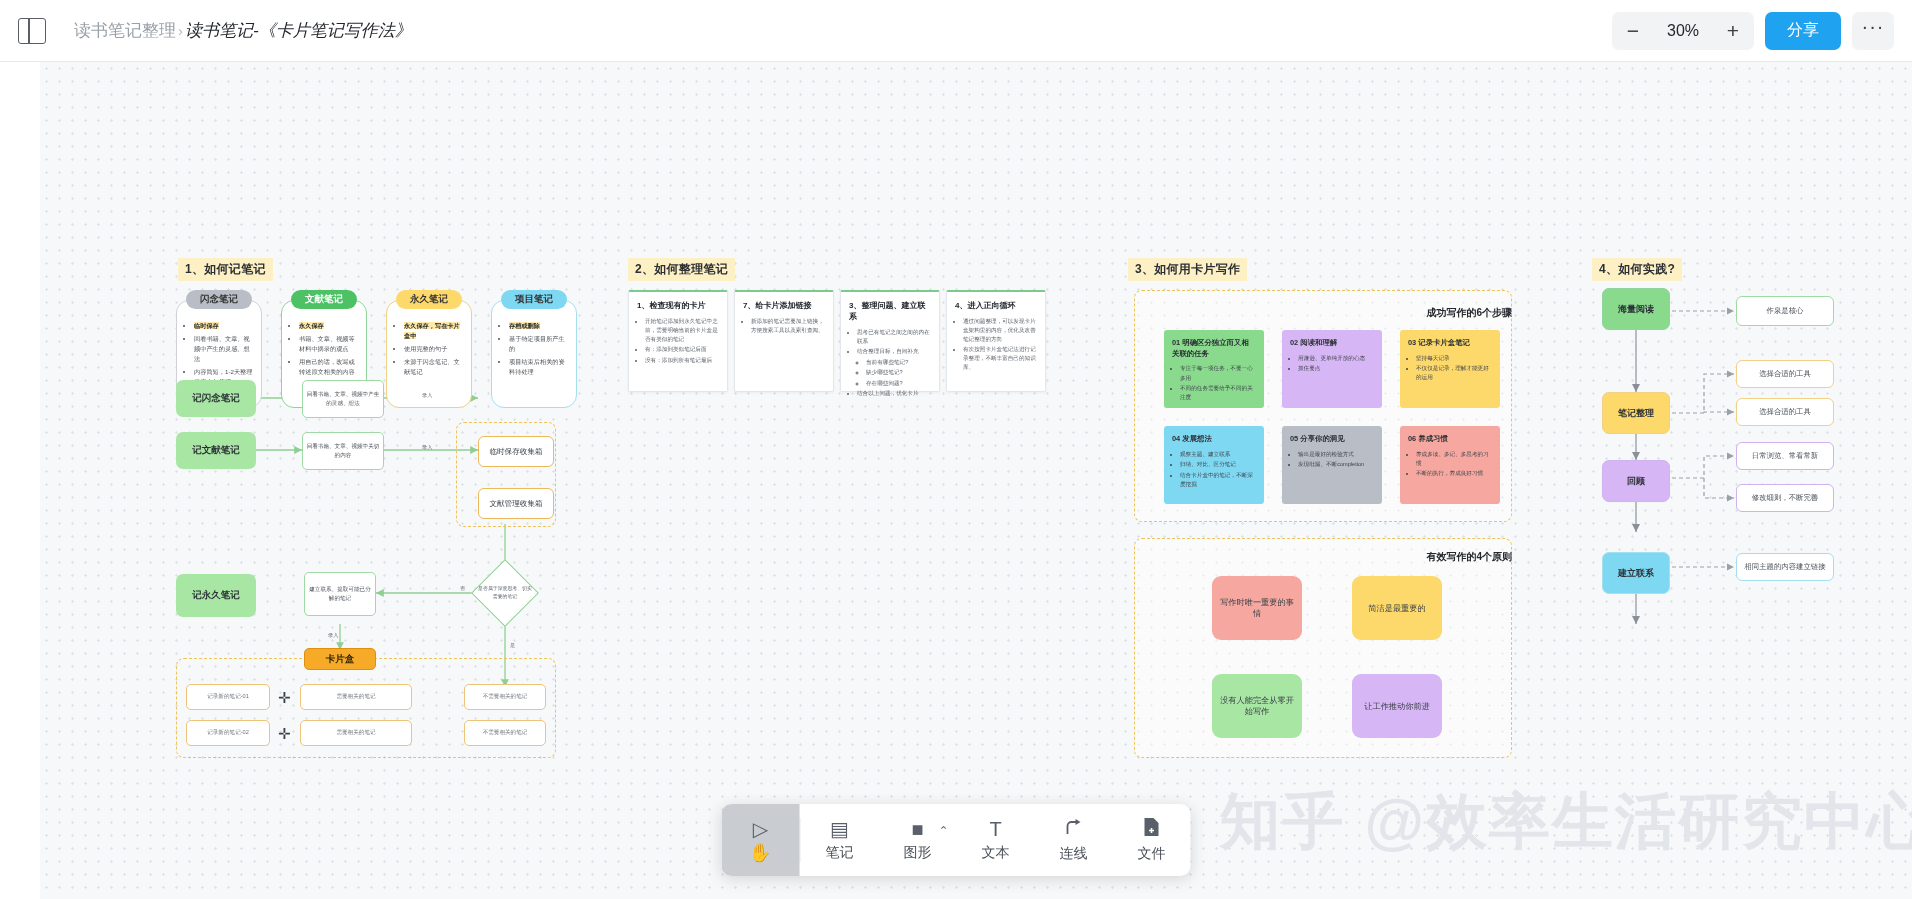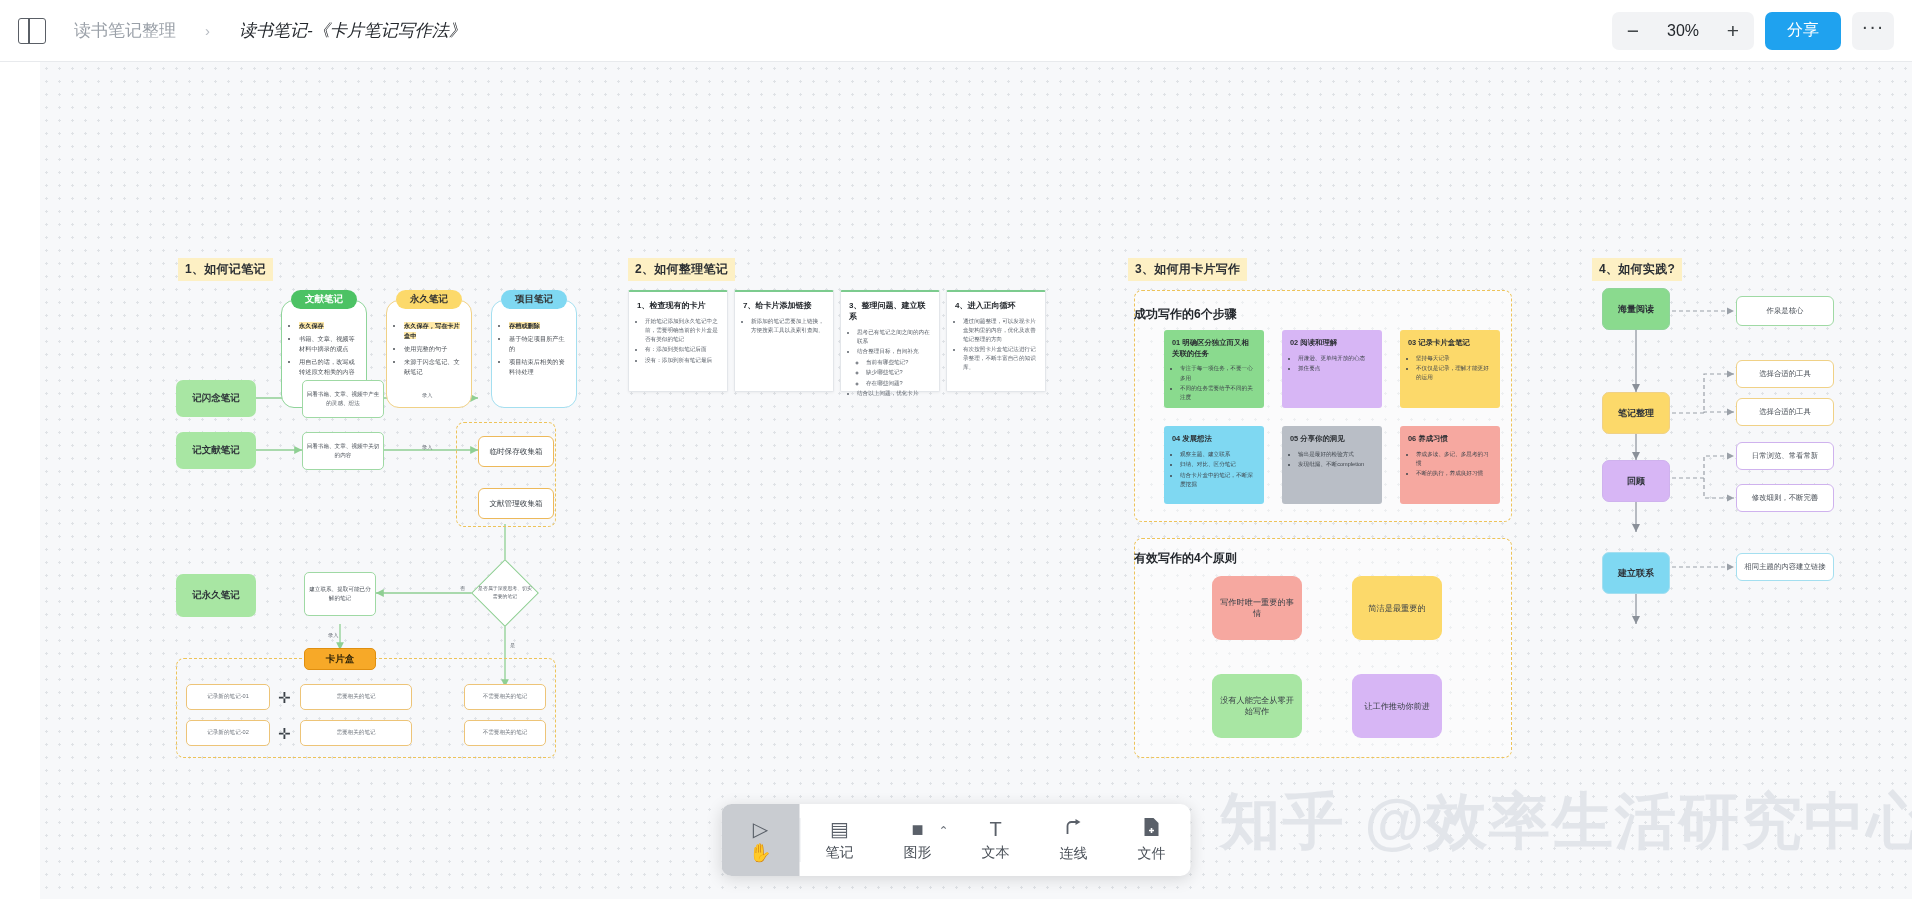--- a/index.html
+++ b/index.html
@@ -18,21 +18,21 @@
     display: flex; align-items: center; z-index: 40;
   }
   .panel-toggle {
     margin-left: 18px; width: 28px; height: 26px; border: 1.6px solid #5a5f66;
     border-radius: 3px; position: relative; cursor: pointer; flex: 0 0 auto;
   }
   .panel-toggle::after {
     content: ""; position: absolute; left: 9px; top: 0; bottom: 0;
     width: 1.6px; background: #5a5f66;
   }
-  .crumbs { display: flex; align-items: center; margin-left: 28px; gap: 29px; }
+  .crumbs { display: flex; align-items: center; margin-left: 28px; gap: 2px; }
   .crumb-root { font-size: 17px; color: #9aa0a8; cursor: pointer; white-space: nowrap; }
   .crumb-sep { font-size: 15px; color: #b6bbc2; }
   .crumb-cur { font-size: 17px; color: #23272c; cursor: pointer; white-space: nowrap; font-style: italic; }
 
   .top-right { margin-left: auto; display: flex; align-items: center; gap: 11px; padding-right: 18px; }
   .zoomgroup {
     display: flex; align-items: center; background: #f2f3f5;
     border-radius: 7px; height: 38px; overflow: hidden;
   }
   .zoombtn {
@@ -93,22 +93,22 @@
   .fc ul { margin: 0 7px 7px 7px; padding-left: 9px; }
   .fc li { font-size: 5.6px; line-height: 1.6; color: #5a6069; margin-bottom: 1.5px; }
   .fc ul ul { margin: 1px 0 1px 0; padding-left: 9px; }
 
   
   .dashpanel {
     position: absolute; border: 1.4px dashed #edc35a; border-radius: 8px;
     background: rgba(255,255,255,.45);
   }
   .panel-h {
-    position: absolute; left: 0; right: 0; text-align: left;
-    font-size: 12px; font-weight: bold; color: #23272c;
+    position: absolute; left: 0; right: 0; text-align: right;
+    font-size: 10px; font-weight: bold; color: #23272c;
   }
   .blk { position: absolute; border-radius: 3px; }
   .blk h5 { font-size: 7.4px; font-weight: bold; color: #2b2f33; margin: 8px 8px 5px 8px; line-height: 1.45; }
   .blk ul { margin: 0 7px 6px 7px; padding-left: 9px; }
   .blk li { font-size: 5.6px; line-height: 1.62; color: #3e444b; margin-bottom: 1.5px; }
   .princ {
     position: absolute; border-radius: 9px; display: flex;
     align-items: center; justify-content: center; text-align: center;
     font-size: 8.2px; color: #3a4047; padding: 6px;
   }
@@ -249,20 +249,28 @@
     <path d="M1664 416 V436 H1694" stroke="#9aa0a8" stroke-width="1.2" fill="none" stroke-dasharray="4 3" marker-end="url(#ad)"></path>
 
     <line x1="1632" y1="505" x2="1694" y2="505" stroke="#9aa0a8" stroke-width="1.2" stroke-dasharray="4 3" marker-end="url(#ad)"></line>
   </svg>
 
   <div class="sect-title" style="left:138px;top:196px">1、如何记笔记</div>
   <div class="sect-title" style="left:588px;top:196px">2、如何整理笔记</div>
   <div class="sect-title" style="left:1088px;top:196px">3、如何用卡片写作</div>
   <div class="sect-title" style="left:1552px;top:196px">4、如何实践?</div>
 
+  <div class="oc" style="left:136px;top:238px;width:86px;height:108px;border-color:#cfd3d8">
+    <div class="pill" style="background:#b9bec6">闪念笔记</div>
+    <ul>
+      <li><b class="hl">临时保存</b></li>
+      <li>回看书籍、文章、视频中产生的灵感、想法</li>
+      <li>内容简短，1-2天整理后变永久笔记</li>
+    </ul>
+  </div>
 
   <div class="oc" style="left:241px;top:238px;width:86px;height:108px;border-color:#8fd49a">
     <div class="pill" style="background:#4cc264;color:#fff">文献笔记</div>
     <ul>
       <li><b class="hl">永久保存</b></li>
       <li>书籍、文章、视频等材料中摘录的观点</li>
       <li>用自己的话，改写或转述原文相关的内容</li>
     </ul>
   </div>
 

